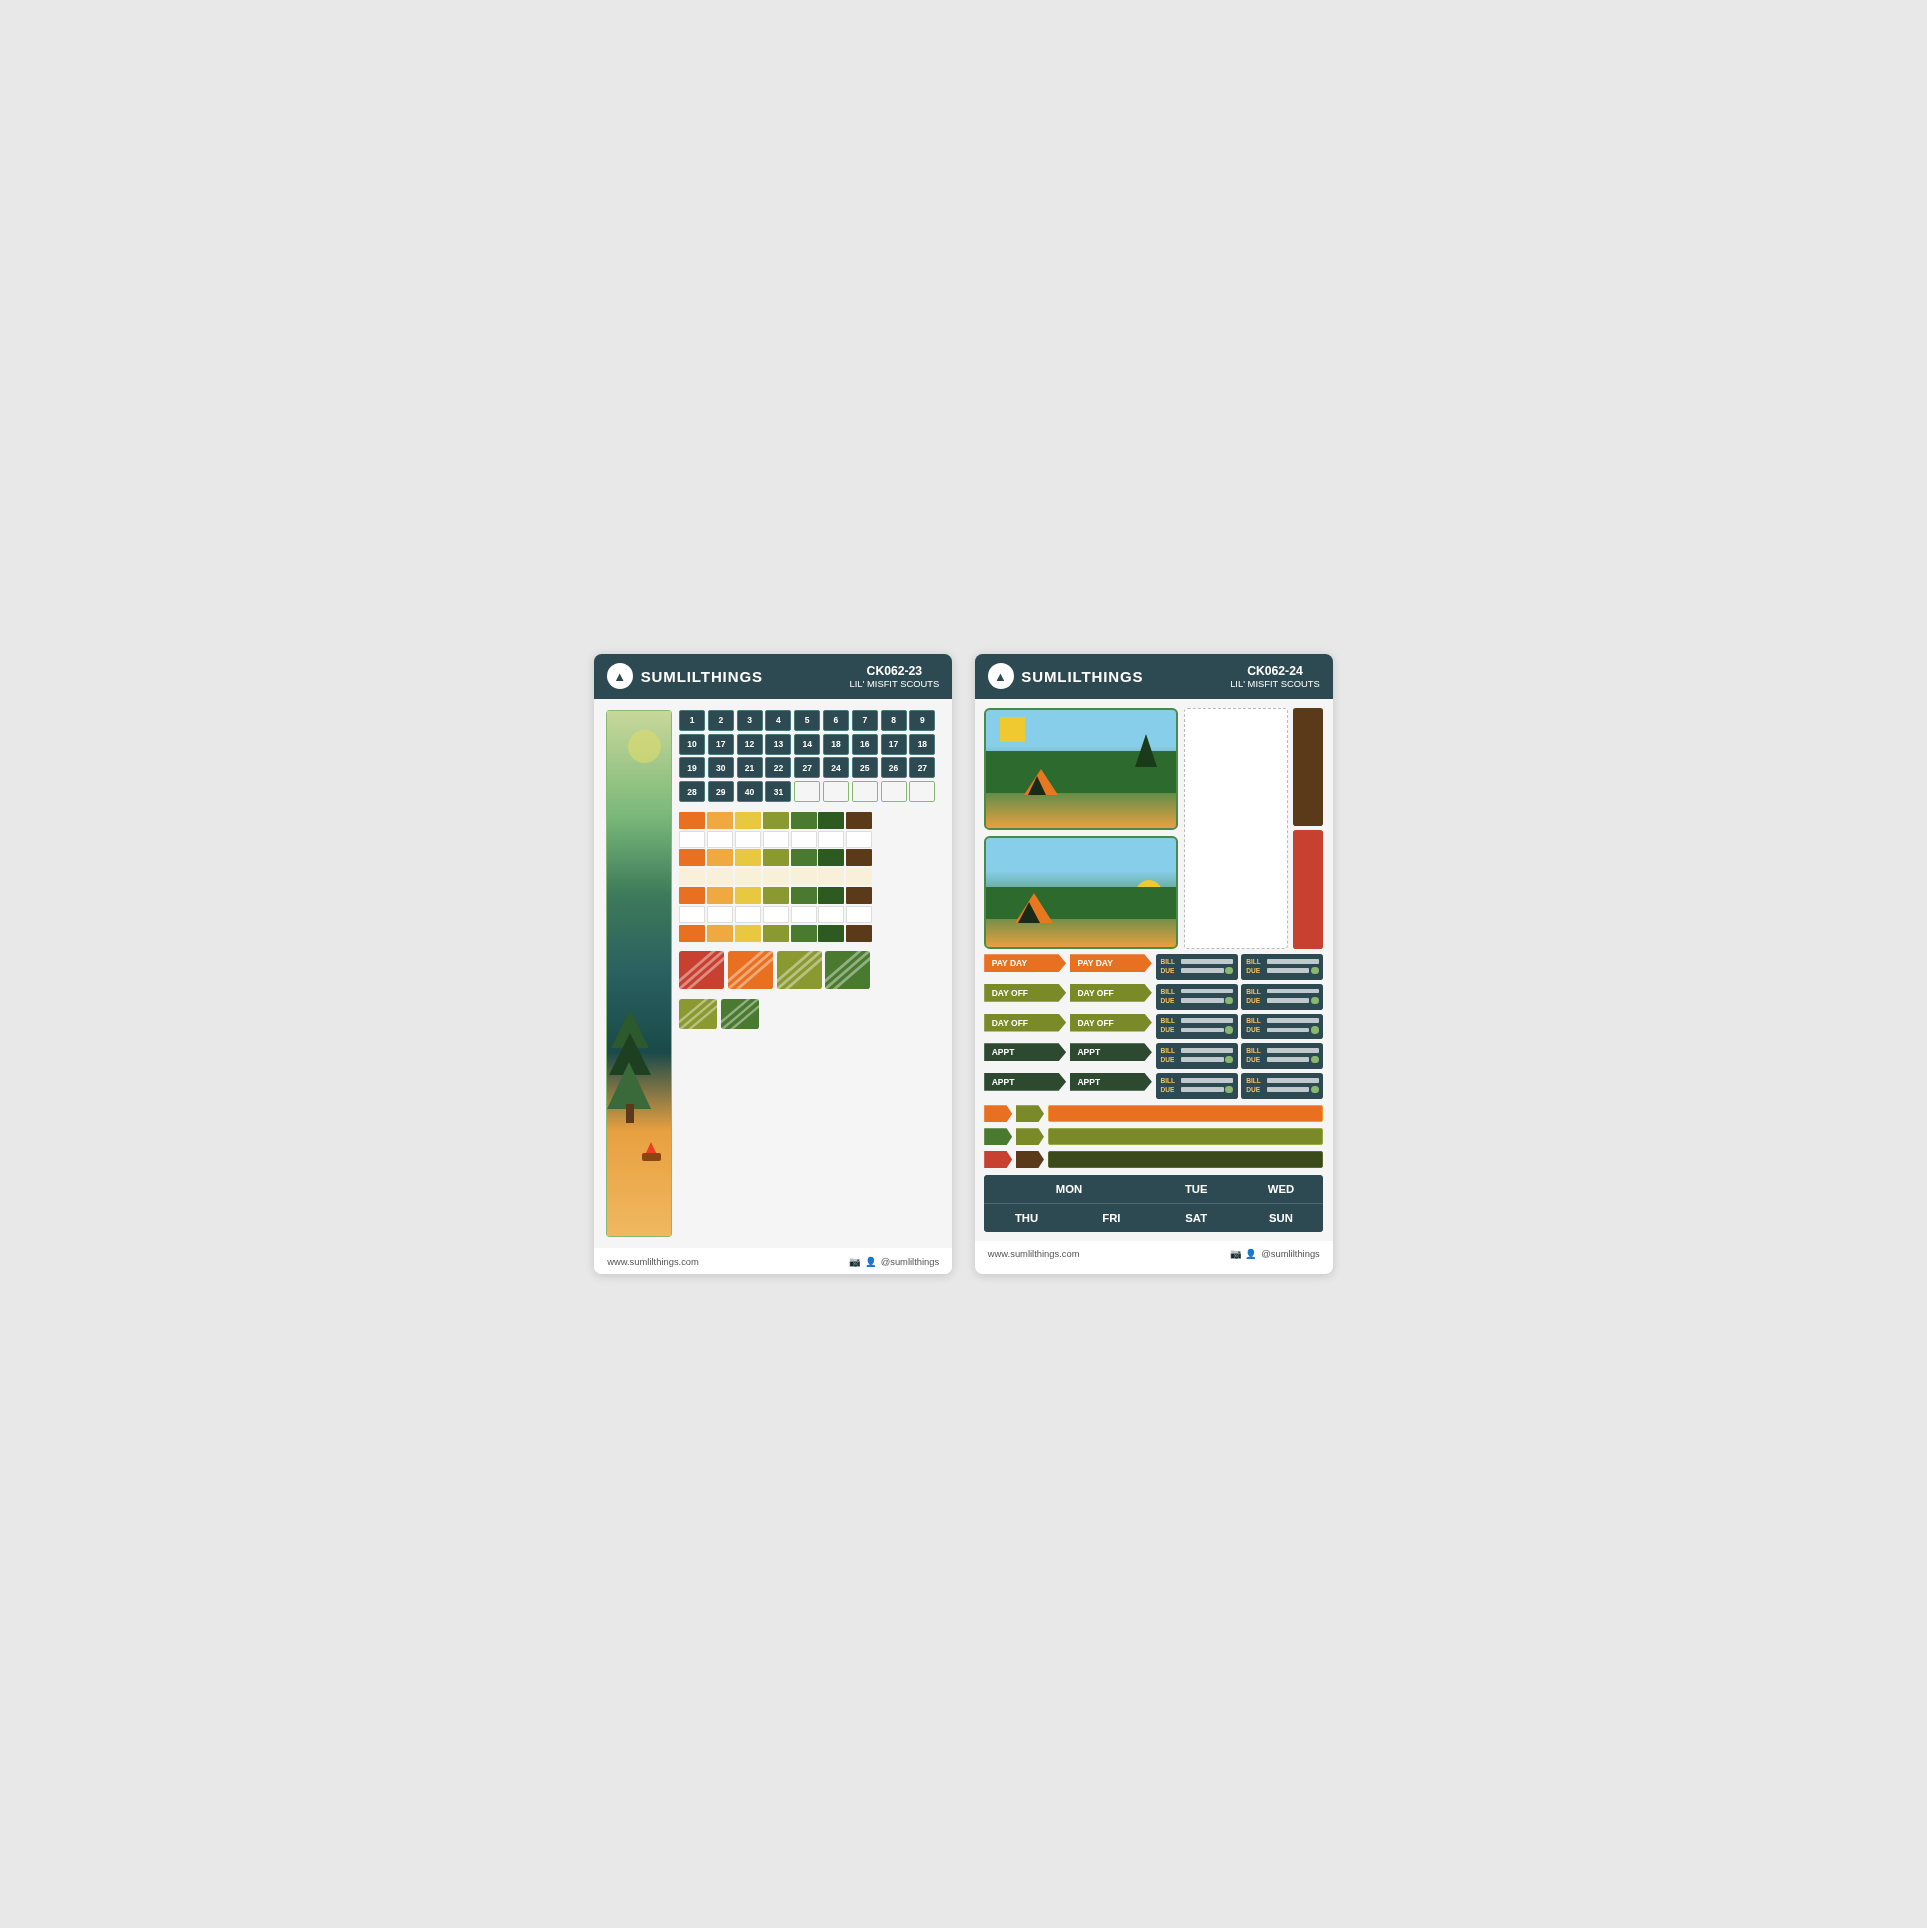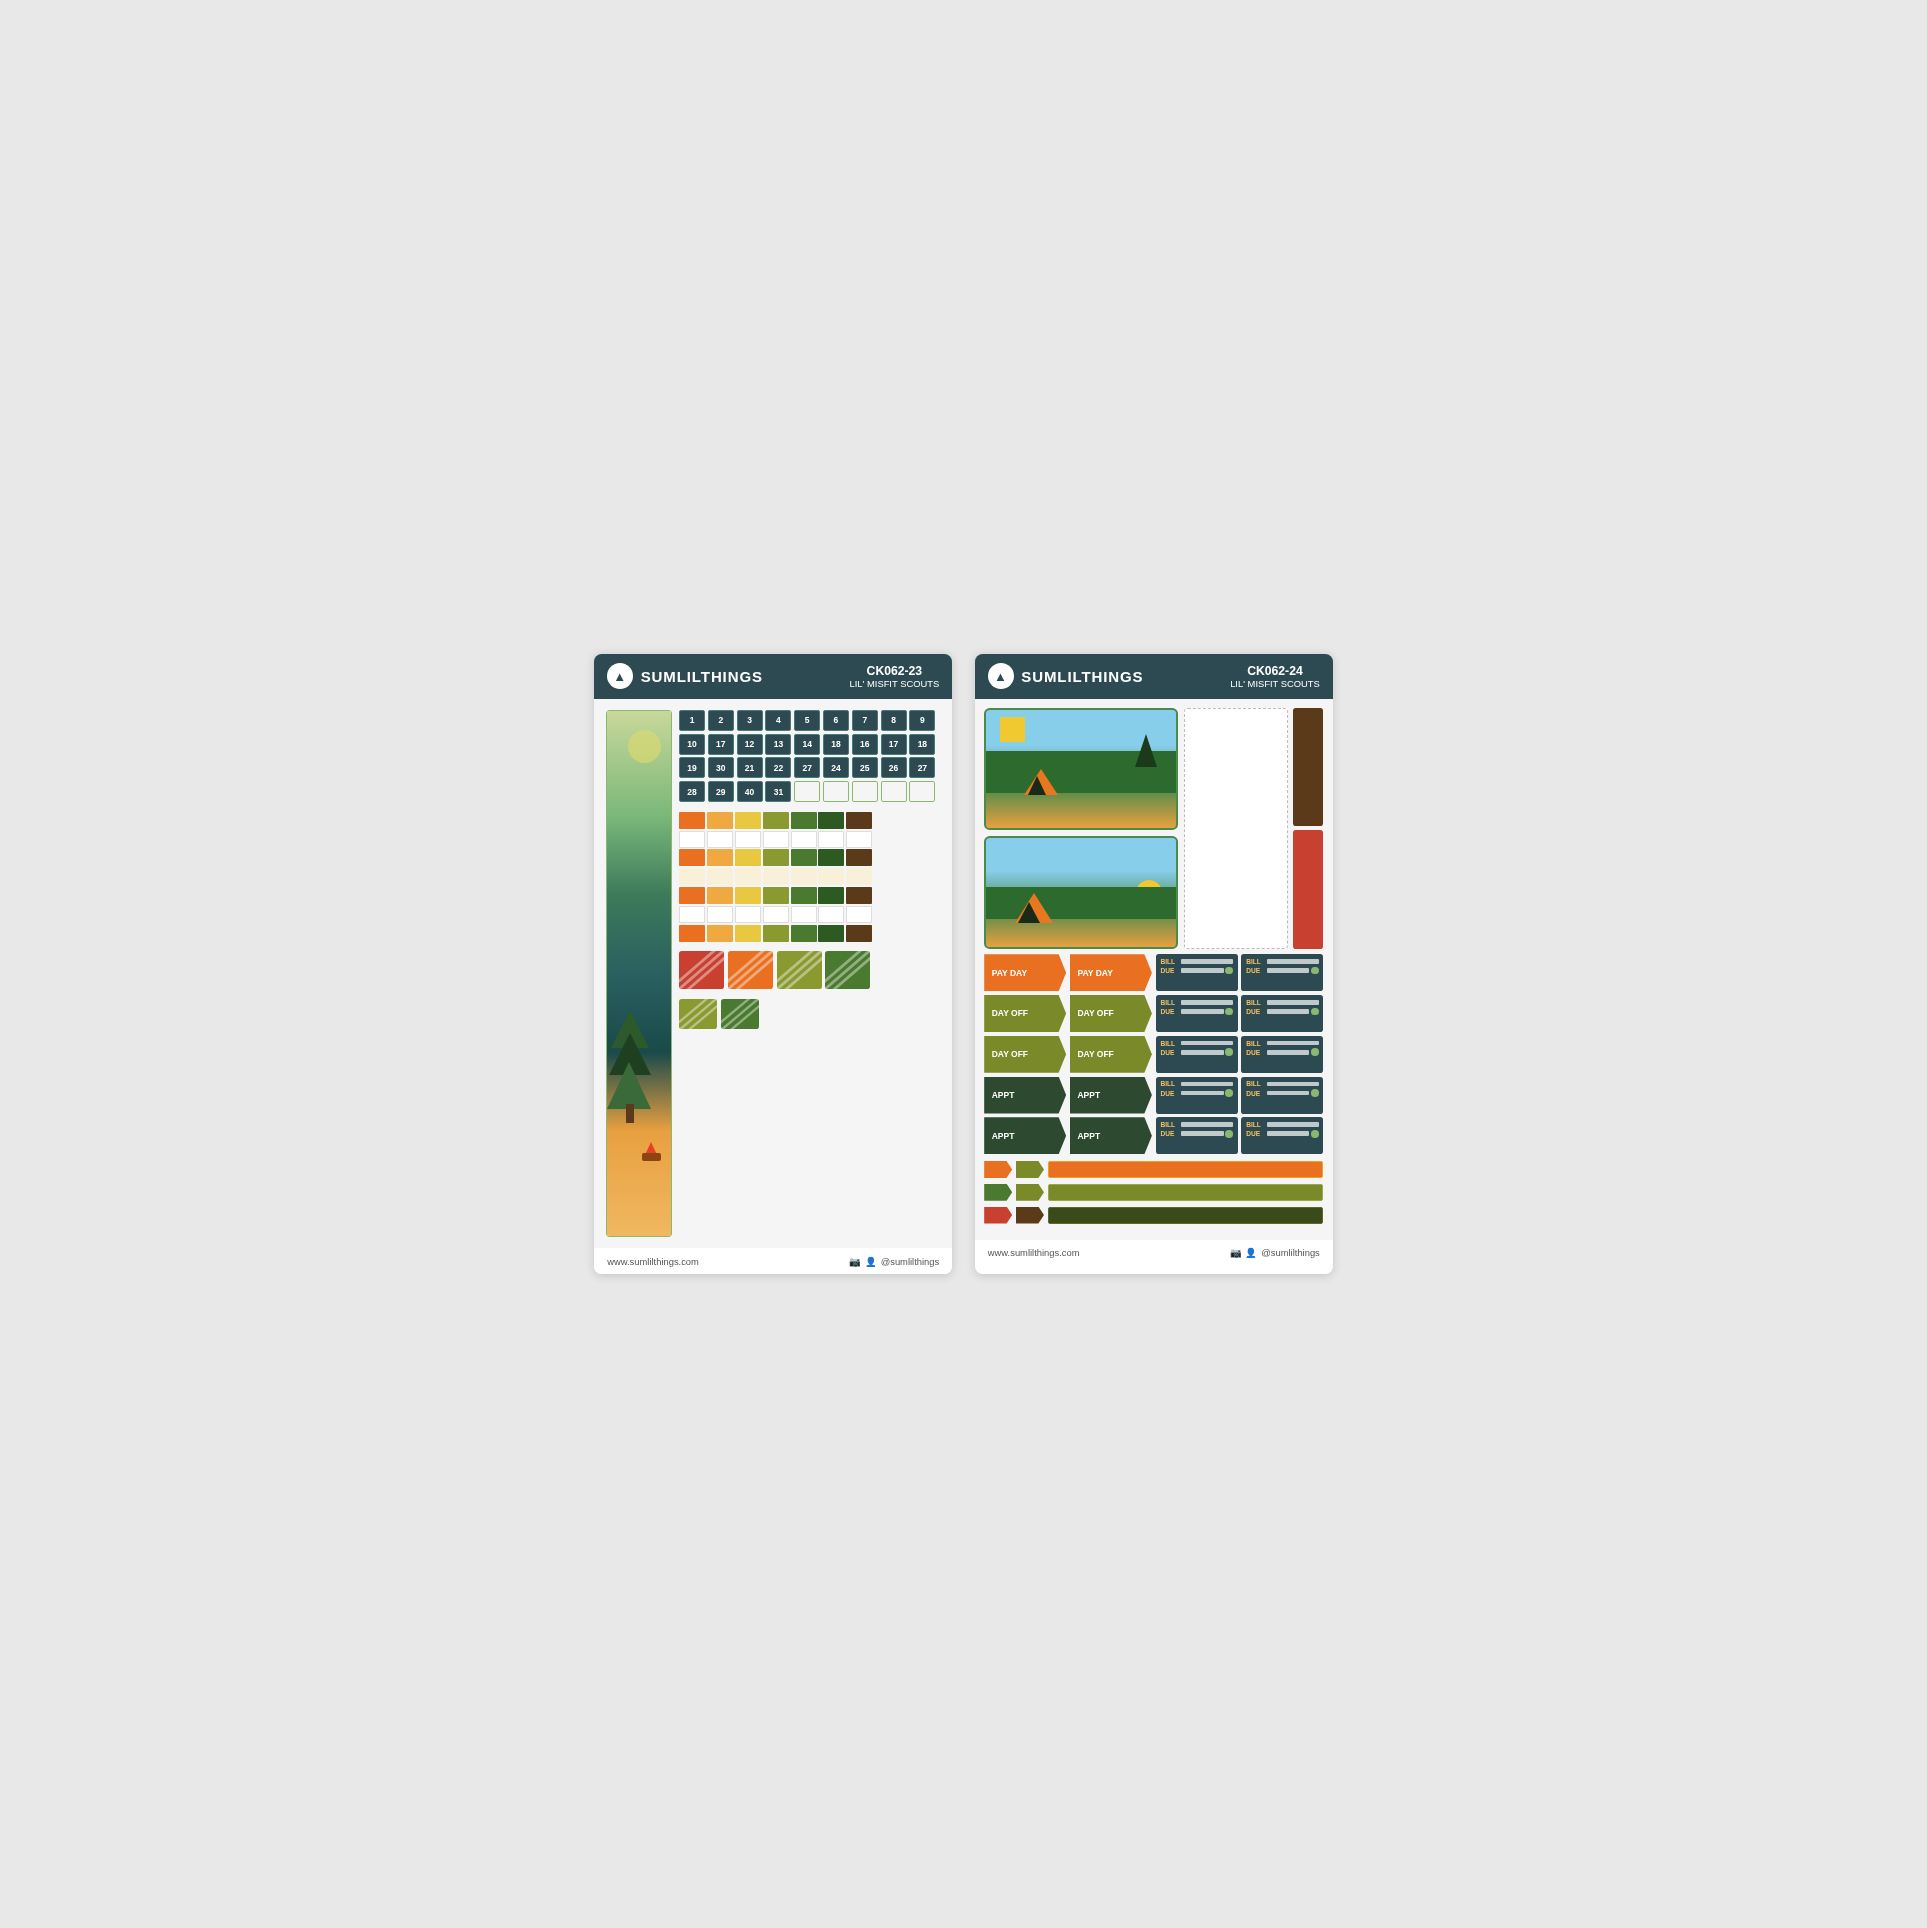--- a/index.html
+++ b/index.html
@@ -297,21 +297,21 @@
     .flag-orange { background: #d4702a; }
     .flag-olive { background: #7a8a28; }
     .flag-darkolive { background: #5a6a20; }
 
     
     .sheet2-body {
       padding: 9.4px;
       background: #f5f5f5;
     }
     .event-flag {
-      height: 37px;
+      height: 18px;
       display: flex;
       align-items: center;
       padding: 0 7.5px;
       clip-path: polygon(0 0, calc(100% - 7.5px) 0, 100% 50%, calc(100% - 7.5px) 100%, 0 100%);
       font-weight: bold;
       font-size: 8.5px;
       color: white;
     }
     .ef-orange { background: #e87020; }
     .ef-olive { background: #7a8a28; }
@@ -858,20 +858,33 @@
           <div class="arrow-flag-small af-olive"></div>
           <div class="long-bar lb-olive"></div>
         </div>
         <div class="color-bar-row">
           <div class="arrow-flag-small af-red"></div>
           <div class="arrow-flag-small af-brown"></div>
           <div class="long-bar" style="background:#3a4a1a;border:0.9px solid #5a6a28;"></div>
         </div>
       </div>
 
+      <div class="days-block">
+        <div class="days-top-row">
+          <div class="day-label" style="grid-column:1">MON</div>
+          <div class="day-label">TUE</div>
+          <div class="day-label">WED</div>
+        </div>
+        <div class="days-bottom-row">
+          <div class="day-label">THU</div>
+          <div class="day-label">FRI</div>
+          <div class="day-label">SAT</div>
+          <div class="day-label">SUN</div>
+        </div>
+      </div>
 
     </div>
 
     <div class="sheet-footer">
       <span>www.sumlilthings.com</span>
       <div class="social-icons">
         <span>📷</span>
         <span>👤</span>
         <span>@sumlilthings</span>
       </div>

